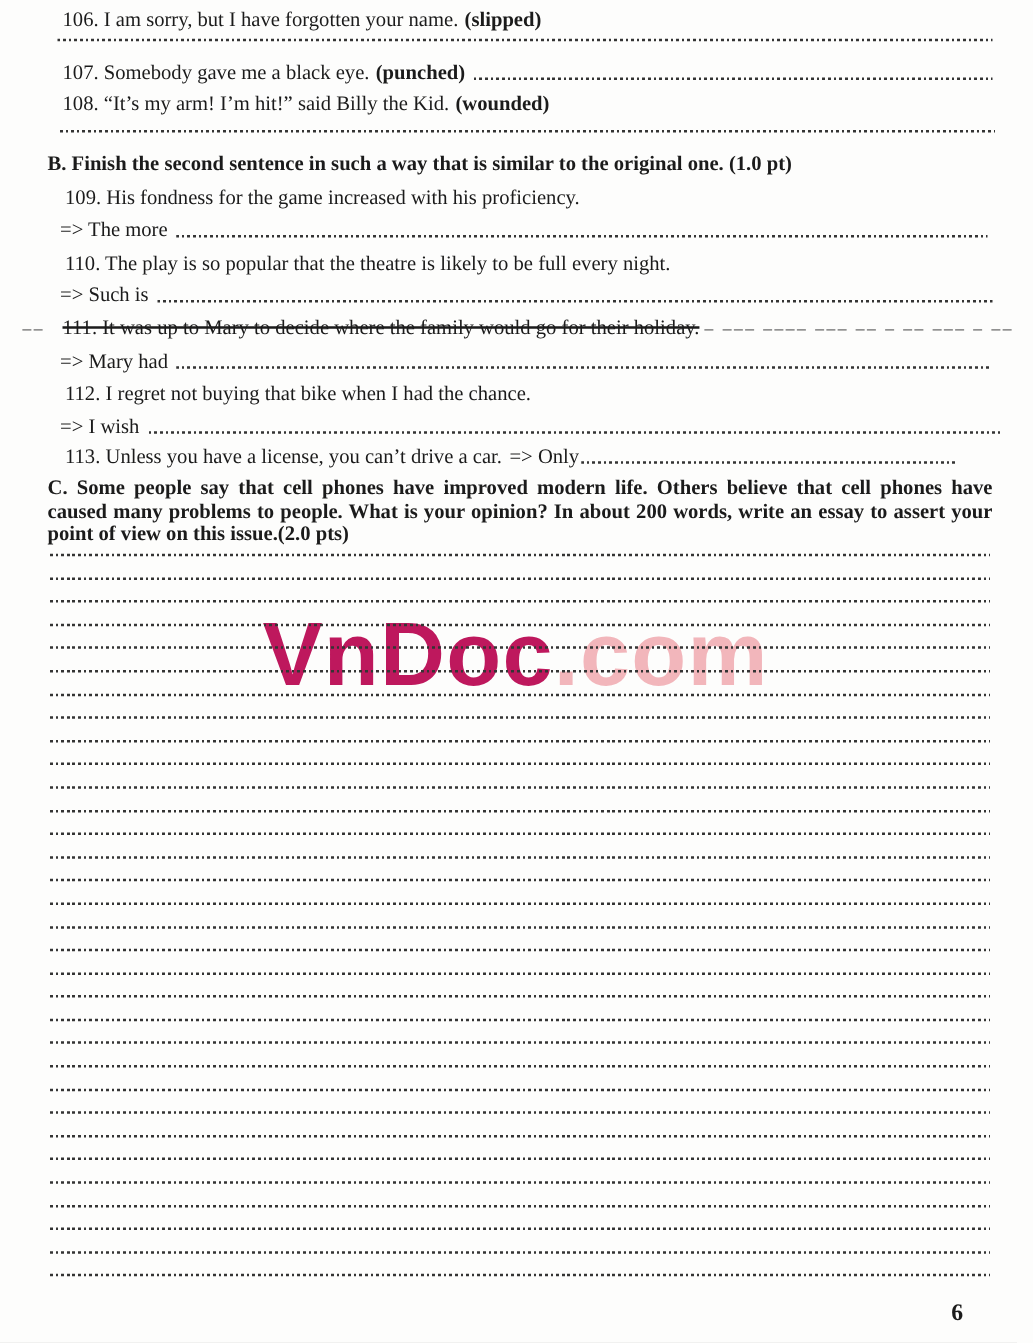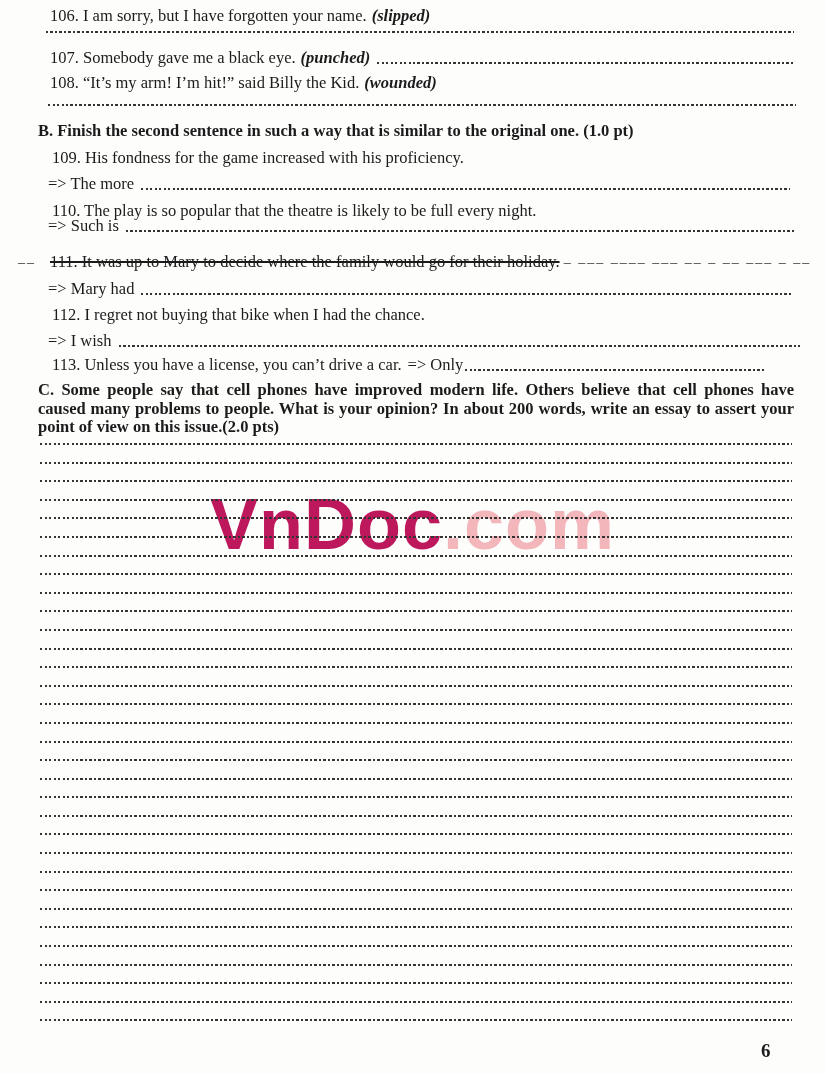--- a/index.html
+++ b/index.html
@@ -7,21 +7,21 @@
     position:relative;
     width:826px;height:1074px;
     margin:0 auto;
     background:#fdfdfc;
     font-family:"Liberation Serif", serif;
     color:#1b1b1b;
     overflow:hidden;
   }
   .row{position:absolute;font-size:16.5px;line-height:19px;white-space:nowrap;}
   .flexrow{display:flex;align-items:baseline;}
-  .key{font-weight:bold;margin-left:5px;font-style:italic;}
+  .key{font-weight:bold;margin-left:5px;}
   .dotline{
     height:2px;
     background-image:repeating-linear-gradient(90deg,#343434 0 2.1px,transparent 2.1px 4.5px);
   }
   .ansline{position:absolute;}
   .fill{flex:1 1 auto;align-self:flex-end;margin:0 2px 3px 7px;height:2px;
     background-image:repeating-linear-gradient(90deg,#343434 0 2.1px,transparent 2.1px 4.5px);}
   .heading{font-weight:bold;white-space:normal;text-align:justify;}
   .prompt{white-space:nowrap;}
   .struck{text-decoration:line-through;text-decoration-thickness:1.5px;}
@@ -66,21 +66,21 @@
 
   <div class="row heading" style="top:121px;left:38px;right:34px;">B. Finish the second sentence in such a way that is similar to the original one. (1.0 pt)</div>
 
   <div class="row" style="top:148px;left:52px;">109. His fondness for the game increased with his proficiency.</div>
   <div class="row flexrow" style="top:174px;left:48px;right:34px;">
     <span class="prompt">=&gt; The more</span>
     <span class="fill"></span>
   </div>
 
   <div class="row" style="top:201px;left:52px;">110. The play is so popular that the theatre is likely to be full every night.</div>
-  <div class="row flexrow" style="top:216px;left:48px;right:30px;">
+  <div class="row flexrow" style="top:226px;left:48px;right:30px;">
     <span class="prompt">=&gt; Such is</span>
     <span class="fill"></span>
   </div>
 
   <div class="row" style="top:252px;left:18px;">
     <span class="dashes lead-dashes">––</span><span class="struck">111. It was up to Mary to decide where the family would go for their holiday.</span>
     <span class="dashes">– ––– –––– ––– –– – –– ––– – ––</span>
   </div>
   <div class="row flexrow" style="top:279px;left:48px;right:32px;">
     <span class="prompt">=&gt; Mary had</span>

